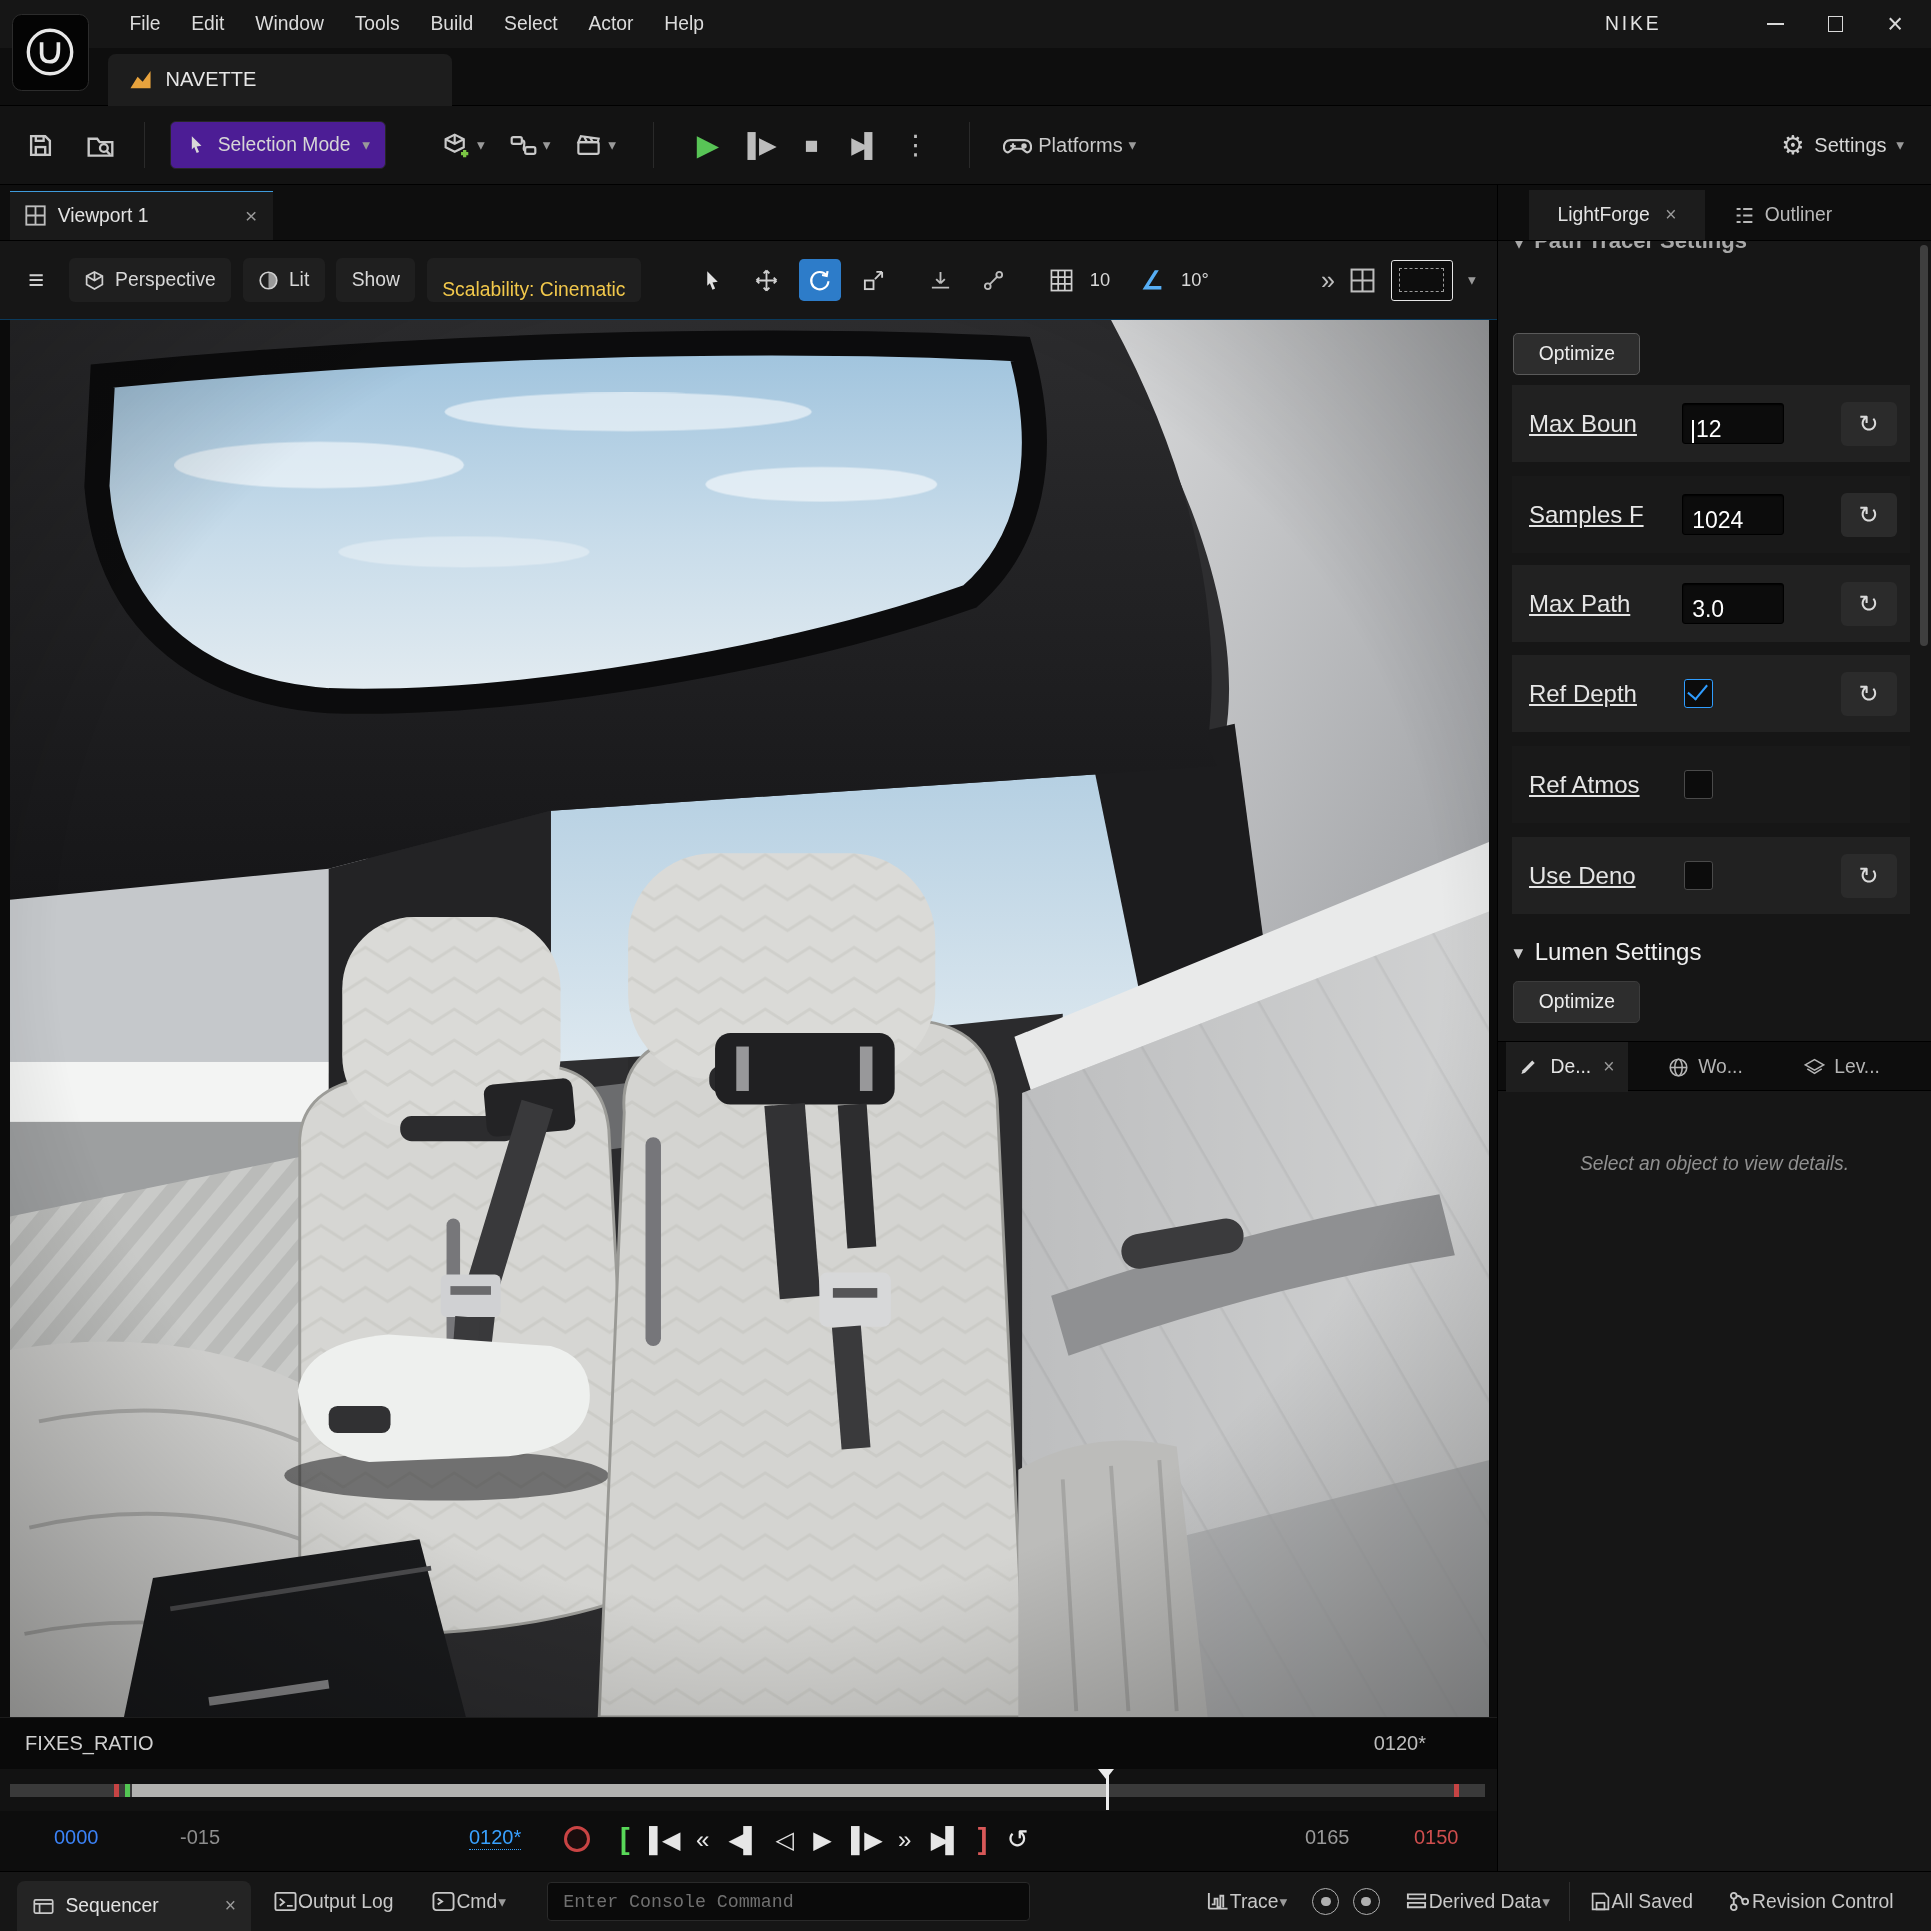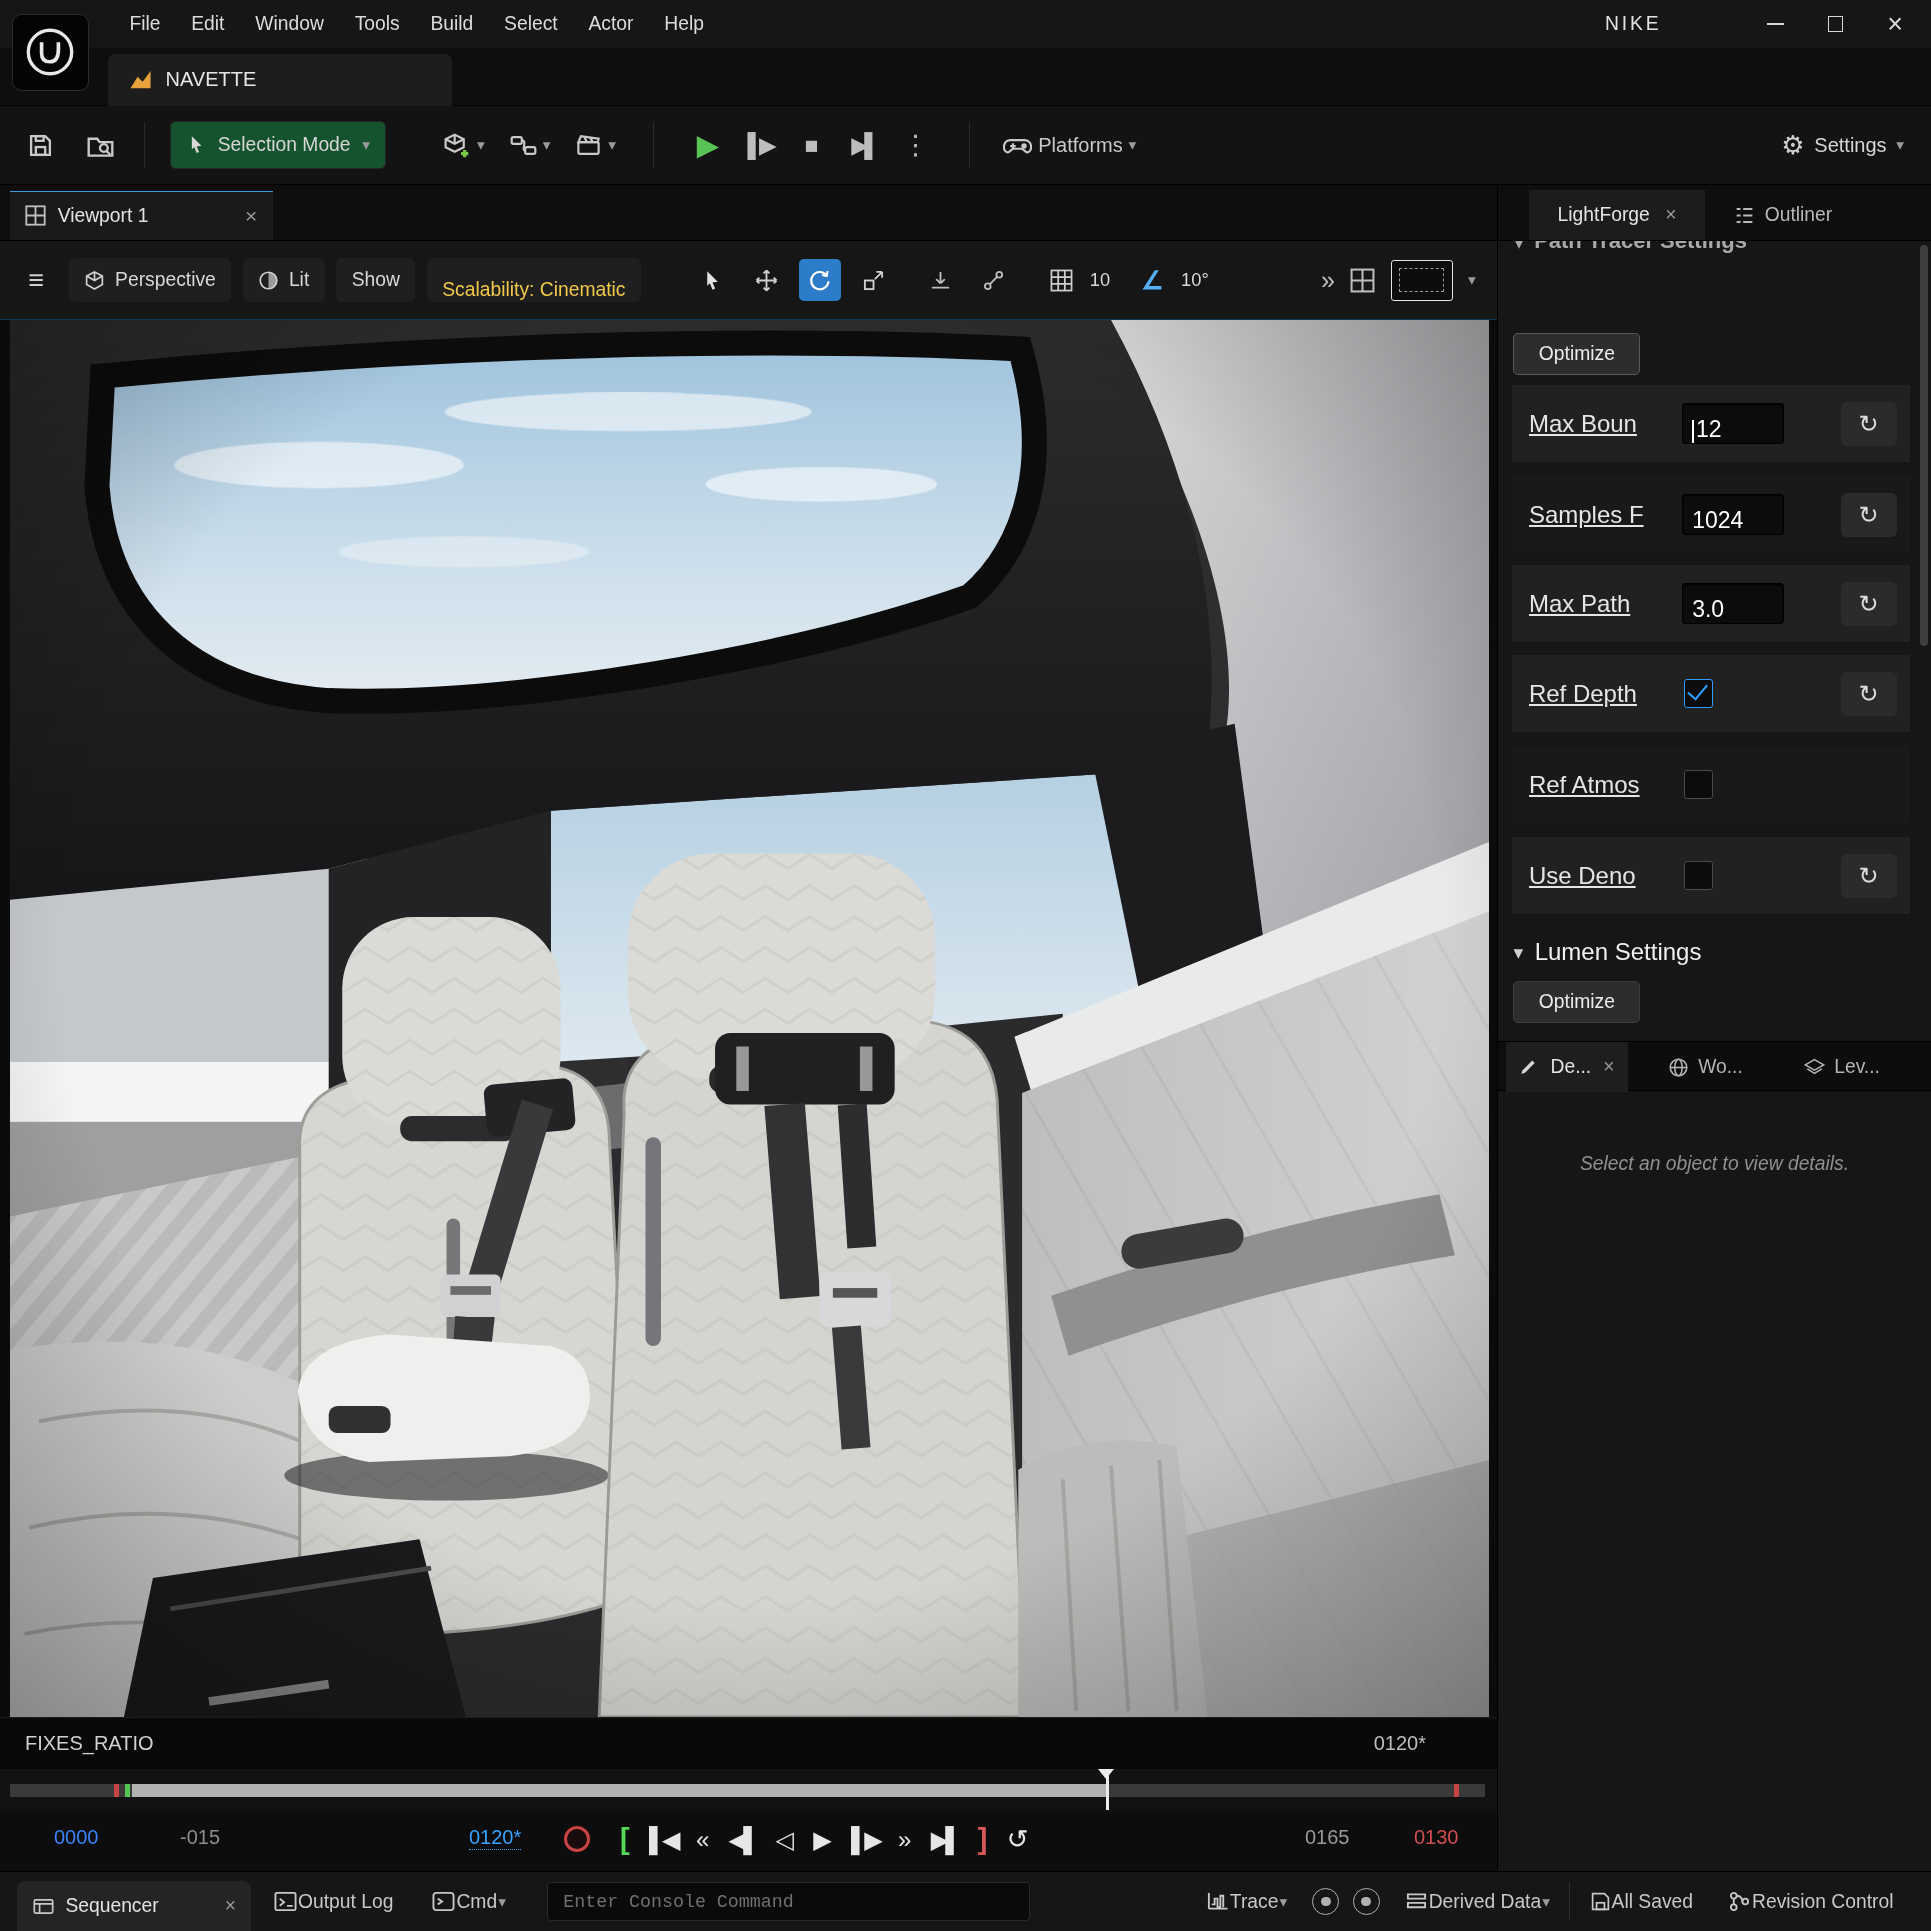--- a/index.html
+++ b/index.html
@@ -19,21 +19,21 @@
   .logo { position:absolute; left:11.6px; top:13.5px; width:77px; height:77px; background:#040404; border:1px solid #2c2c2c; border-radius:9.7px; display:flex; align-items:center; justify-content:center; z-index:6; }
 
   
   .tabrow { position:absolute; top:48px; left:0; right:0; height:58px; background:#0e0e0e; border-bottom:1px solid #000; }
   .project-tab { position:absolute; left:108px; top:5.8px; width:344px; height:52px; background:#1d1d1d; border-radius:7.7px 7.7px 0 0; display:flex; align-items:center; gap:13.5px; padding:0 21px; font-size:20px; color:#e6e6e6; }
 
   
   .toolbar { position:absolute; top:106px; left:0; right:0; height:79px; background:#131313; border-bottom:1px solid #000; display:flex; align-items:center; }
   .tb-btn { width:50px; height:50px; display:flex; align-items:center; justify-content:center; color:#c9c9c9; border-radius:5.8px; }
   .tb-sep { width:1px; height:46px; background:#2a2a2a; }
-  .pill { height:48px; background:#14532d; border:1px solid #262626; border-radius:5.8px; display:flex; align-items:center; gap:11.6px; padding:0 15.4px; font-size:19.3px; color:#d6d6d6; }
+  .pill { height:48px; background:#4c1d95; border:1px solid #262626; border-radius:5.8px; display:flex; align-items:center; gap:11.6px; padding:0 15.4px; font-size:19.3px; color:#d6d6d6; }
   .ddbtn { display:flex; align-items:center; gap:5.8px; color:#c9c9c9; }
   .chev { font-size:15.4px; color:#9a9a9a; }
   .playbtn { color:#58c456; font-size:29px; }
   .greybtn { color:#bdbdbd; font-size:23px; }
   .settings-group { margin-left:auto; margin-right:27px; display:flex; align-items:center; gap:9.7px; font-size:20px; color:#d6d6d6; }
   .gear { font-size:26px; color:#d0d0d0; }
   .pair { letter-spacing:-4.8px; }
 
   
   .left { position:absolute; top:185px; left:0; width:1497px; bottom:60px; background:#0b0b0b; display:flex; flex-direction:column; }
@@ -484,21 +484,21 @@
         <span class="tpbtn">◀▌</span>
         <span>◁</span>
         <span>▶</span>
         <span class="tpbtn">▌▶</span>
         <span>»</span>
         <span class="tpbtn">▶▌</span>
         <span class="brk-c">]</span>
         <span class="loopg">↺</span>
       </div>
       <span class="t-enda">0165</span>
-      <span class="t-endb">0130</span>
+      <span class="t-endb">0150</span>
     </div>
   </div>
 
   <div class="right">
     <div class="rtabs">
       <div class="rtab-active">
         <span>LightForge</span>
         <span class="x" style="color:#9a9a9a">×</span>
       </div>
       <div class="rtab">

